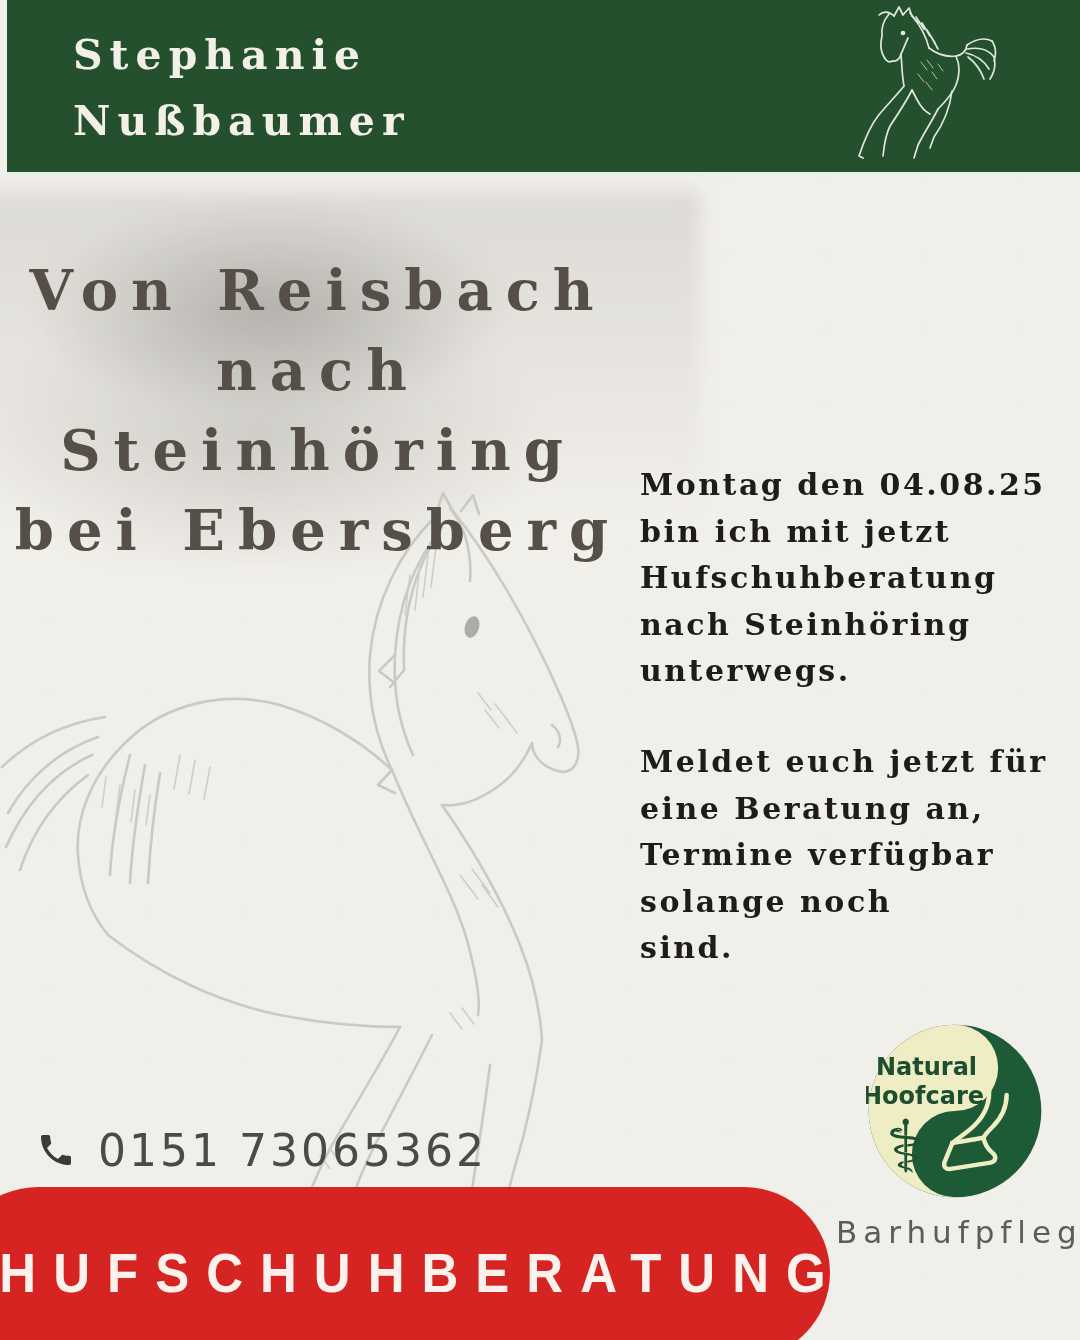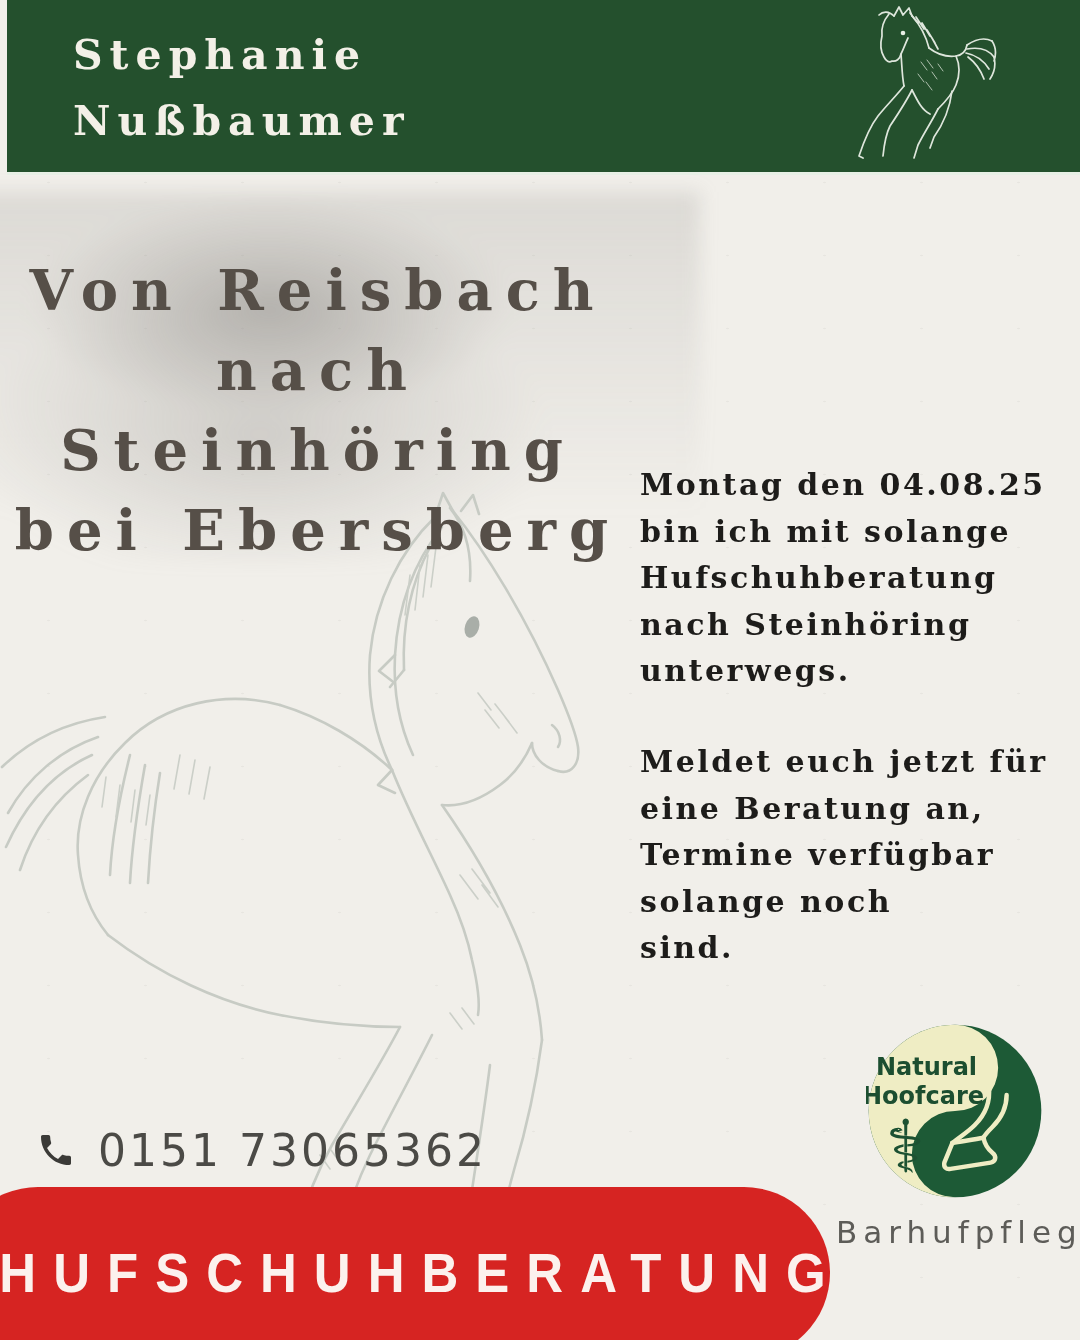--- a/index.html
+++ b/index.html
@@ -167,21 +167,21 @@
 
   <div class="main-heading">
     <div>Von Reisbach</div>
     <div>nach</div>
     <div>Steinhöring</div>
     <div>bei Ebersberg</div>
   </div>
 
   <div class="para para1">
     <div>Montag den 04.08.25</div>
-    <div>bin ich mit solange</div>
+    <div>bin ich mit jetzt</div>
     <div>Hufschuhberatung</div>
     <div>nach Steinhöring</div>
     <div>unterwegs.</div>
   </div>
 
   <div class="para para2">
     <div>Meldet euch jetzt für</div>
     <div>eine Beratung an,</div>
     <div>Termine verfügbar</div>
     <div>solange noch</div>

